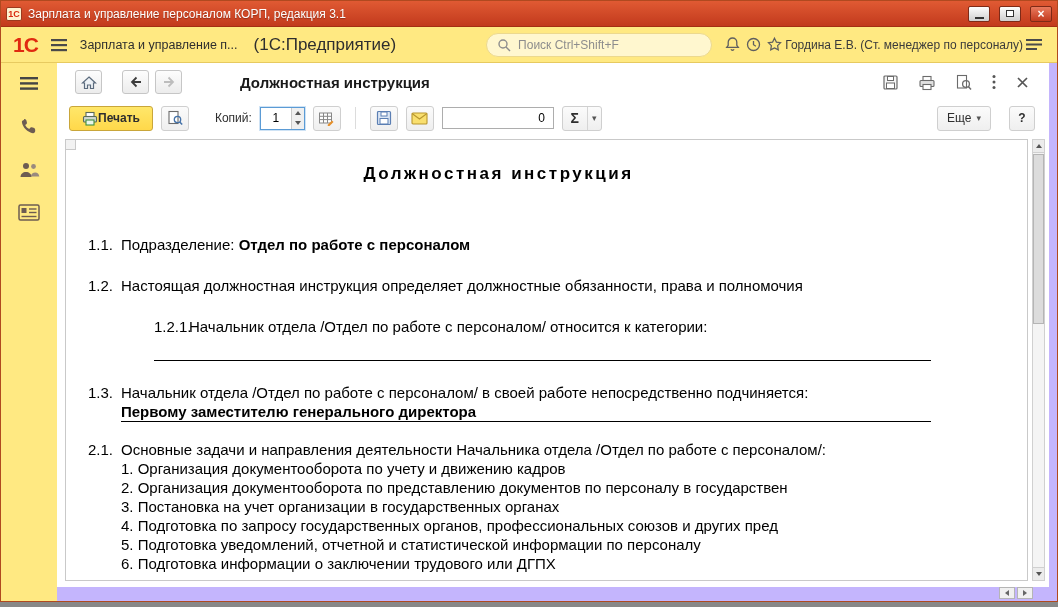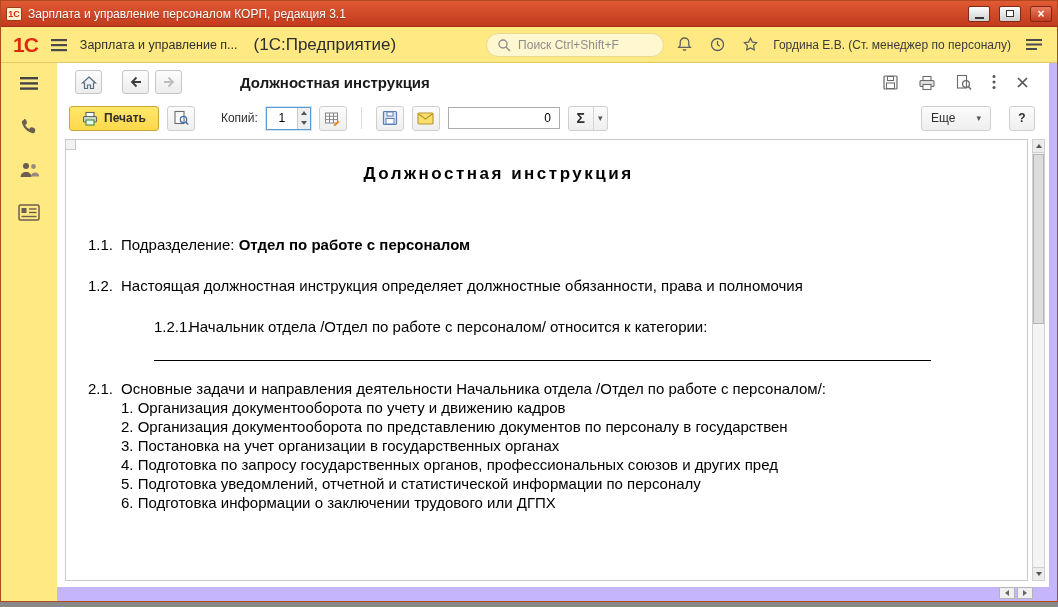--- a/index.html
+++ b/index.html
@@ -22,21 +22,21 @@
   .glyph-restore { width:8px; height:7px; border:1px solid #333; background:#fff; }
 
   
   .topbar { flex:0 0 36px; background:#ffe982; border-bottom:1px solid #e7ca60; display:flex; align-items:center; padding:0 12px; gap:10px; }
   .logo-1c { color:#e02a10; font-weight:bold; font-size:21px; letter-spacing:-1px; }
   .icon-btn { background:none; border:none; display:flex; align-items:center; justify-content:center; padding:2px; cursor:pointer; }
   .app-title { color:#2e2e2e; font-size:12.5px; white-space:nowrap; }
   .app-kind { color:#2e2e2e; font-size:17px; margin-left:6px; white-space:nowrap; }
   .search-box { width:300px; height:24px; margin-left:80px; background:#fff7cf; border:1px solid #ecd98e; border-radius:13px;
                 display:flex; align-items:center; gap:7px; padding:0 10px; color:#8d8d8d; }
-  .topbar-right { margin-left:auto; display:flex; align-items:center; gap:12px; }
+  .topbar-right { margin-left:auto; display:flex; align-items:center; }
   .user-name { color:#3b3b3b; font-size:12px; white-space:nowrap; }
 
   
   .main-row { flex:1; display:flex; min-height:0; }
   .sidebar { flex:0 0 56px; background:#ffe982; display:flex; flex-direction:column; align-items:center; padding-top:10px; gap:16px; }
   .side-btn { background:none; border:none; padding:3px; cursor:pointer; }
 
   .content { flex:1; background:#fff; margin:0 8px 14px 0; display:flex; flex-direction:column; min-width:0; }
 
   
@@ -44,35 +44,35 @@
   .nav-btn { width:27px; height:24px; border:1px solid #c6c6c6; border-radius:3px;
              background:linear-gradient(#fdfdfd,#ececec); display:flex; align-items:center; justify-content:center; cursor:pointer; }
   .back-btn { margin-left:14px; }
   .page-title { font-weight:bold; font-size:15px; color:#1a1a1a; margin-left:52px; white-space:nowrap; }
   .nav-right { margin-left:auto; display:flex; align-items:center; gap:15px; padding-right:6px; }
 
   
   .action-row { flex:0 0 34px; display:flex; align-items:center; padding:0 14px 0 12px; gap:8px; }
   .btn { height:25px; border:1px solid #cfcfcf; border-radius:3px; background:linear-gradient(#fbfbfb,#efefef);
          display:flex; align-items:center; justify-content:center; cursor:pointer; font-size:12px; color:#2e2e2e; }
-  .print-btn { background:linear-gradient(#ffe76a,#ffd84a); border:1px solid #c9a63a; font-weight:bold; padding:0 12px; gap:6px; }
+  .print-btn { background:linear-gradient(#ffe76a,#ffd84a); border:1px solid #c9a63a; font-weight:bold; padding:0 12px; }
   .sq { width:28px; }
   .copies-label { margin-left:18px; color:#2e2e2e; }
   .copies-wrap { display:flex; align-items:stretch; height:23px; border:1px solid #5b9bd5; box-shadow:0 0 0 1px #cfe3f5; background:#fff; }
   .copies-input { width:30px; border:none; outline:none; text-align:center; font-size:12px; font-family:inherit; }
   .stepper { width:13px; display:flex; flex-direction:column; border-left:1px solid #c9c9c9; }
   .step-btn { flex:1; background:#efefef; border:none; display:flex; align-items:center; justify-content:center; cursor:pointer; padding:0; }
   .tri-up { width:0; height:0; border-left:3px solid transparent; border-right:3px solid transparent; border-bottom:4px solid #555; }
   .tri-down { width:0; height:0; border-left:3px solid transparent; border-right:3px solid transparent; border-top:4px solid #555; }
   .sep { width:1px; height:22px; background:#dcdcdc; margin:0 6px; }
   .count-input { width:112px; height:22px; border:1px solid #adadad; text-align:right; padding-right:8px; font-size:12px; font-family:inherit; }
   .sigma-btn { padding:0; }
   .sigma-main { width:24px; text-align:center; font-weight:bold; font-size:14px; }
   .sigma-arrow { width:14px; border-left:1px solid #d5d5d5; font-size:9px; color:#555; display:flex; align-items:center; justify-content:center; height:100%; }
-  .more-btn { margin-left:auto; padding:0 9px; gap:21px; }
+  .more-btn { margin-left:auto; padding:0 9px; gap:5px; }
   .dd-glyph { font-size:9px; color:#555; }
   .help-btn { width:26px; margin-left:10px; font-weight:bold; }
 
   
   .doc-wrap { flex:1; position:relative; margin:2px 4px 4px 8px; min-height:0; }
   .doc-area { position:absolute; top:2px; left:0; right:17px; bottom:2px; border:1px solid #c9c9c9; background:#fff; overflow:hidden; }
   .doc-corner { position:absolute; top:0; left:0; width:10px; height:10px; border-right:1px solid #c9c9c9; border-bottom:1px solid #c9c9c9; background:#f2f2f2; }
   .doc-content { position:relative; font-size:15px; line-height:19px; color:#000; white-space:nowrap; }
   .doc-title { width:865px; text-align:center; font-weight:bold; font-size:17px; letter-spacing:2.5px; margin-top:24px; }
   .para { position:relative; padding-left:55px; }
@@ -334,20 +334,25 @@
               <span class="num">1.2.</span>
               <div>Настоящая должностная инструкция определяет должностные обязанности, права и полномочия</div>
             </div>
 
             <div class="para sub p121">
               <span class="num">1.2.1.</span>
               <div>Начальник отдела /Отдел по работе с персоналом/ относится к категории:</div>
             </div>
             <div class="uline121"></div>
 
+            <div class="para p13">
+              <span class="num">1.3.</span>
+              <div>Начальник отдела /Отдел по работе с персоналом/ в своей работе непосредственно подчиняется:</div>
+              <div class="uline-value">Первому заместителю генерального директора</div>
+            </div>
 
             <div class="para p21">
               <span class="num">2.1.</span>
               <div>Основные задачи и направления деятельности Начальника отдела /Отдел по работе с персоналом/:</div>
               <div>1. Организация документооборота по учету и движению кадров</div>
               <div>2. Организация документооборота по представлению документов по персоналу в государствен</div>
               <div>3. Постановка на учет организации в государственных органах</div>
               <div>4. Подготовка по запросу государственных органов, профессиональных союзов и других пред</div>
               <div>5. Подготовка уведомлений, отчетной и статистической информации по персоналу</div>
               <div>6. Подготовка информации о заключении трудового или ДГПХ</div>

